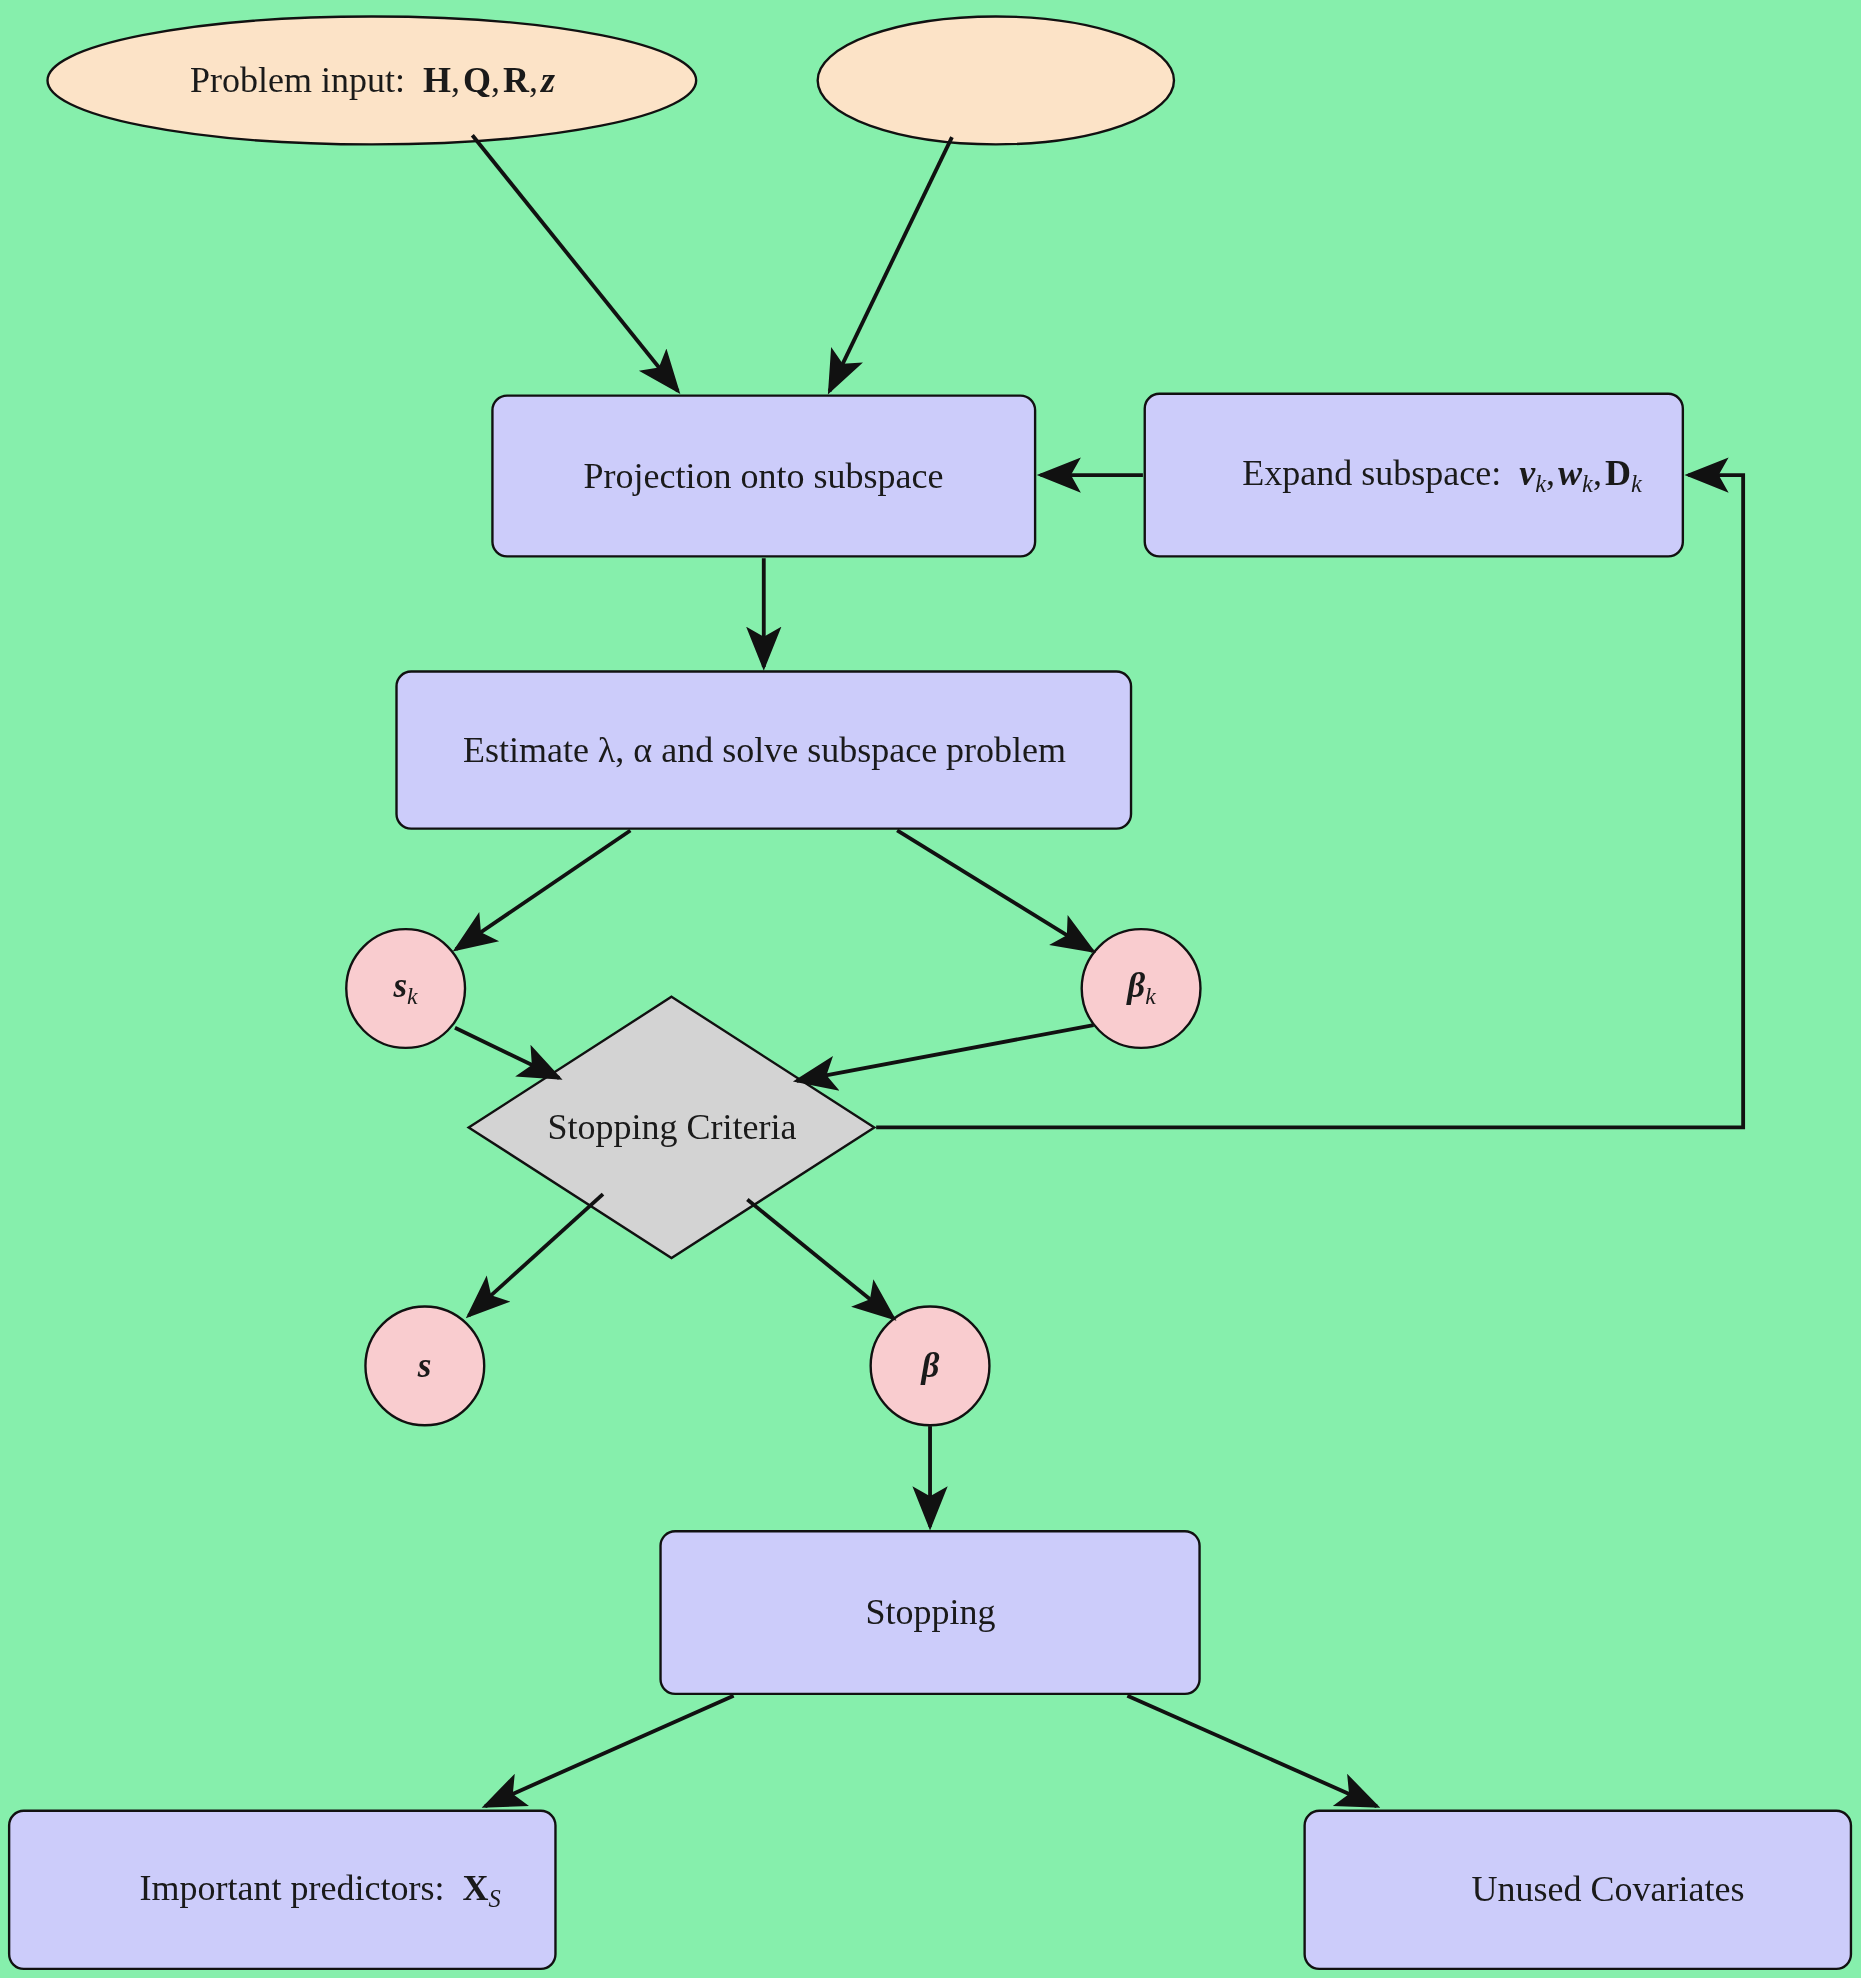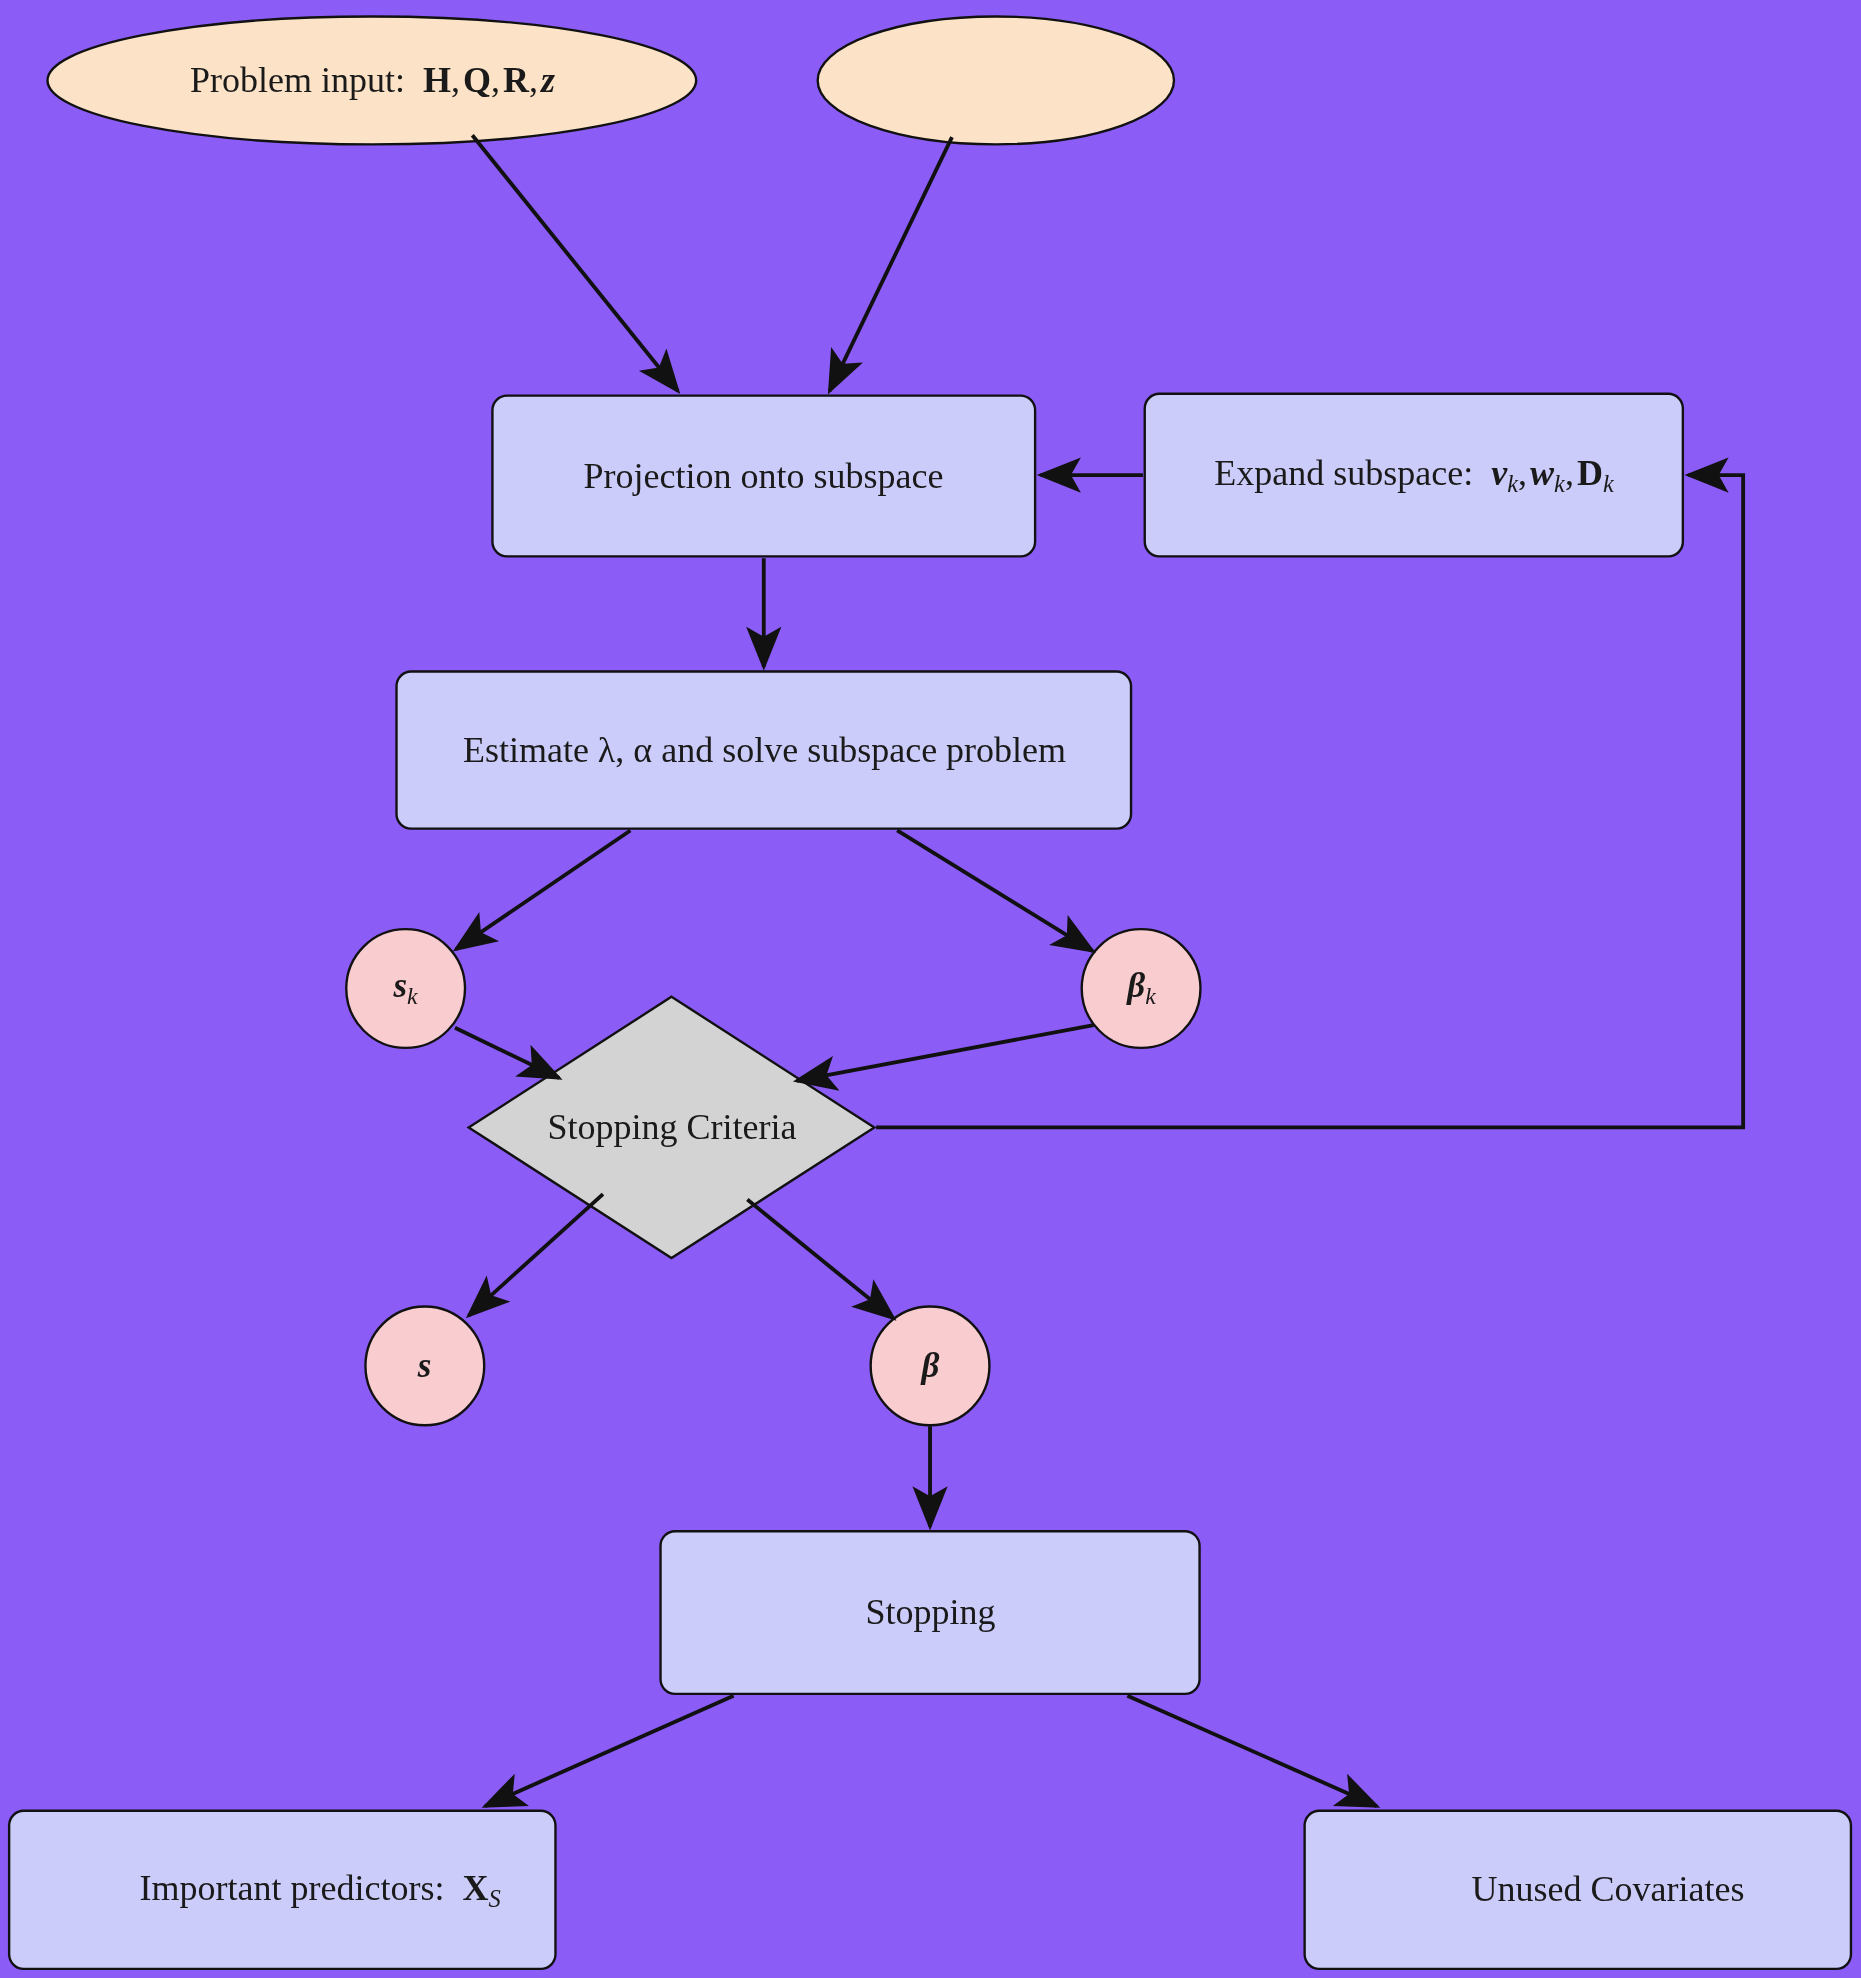--- a/index.html
+++ b/index.html
@@ -4,21 +4,21 @@
 <style>
   html, body {
     margin: 0;
     padding: 0;
     background: #ffffff;
   }
   #canvas {
     position: relative;
     width: 1861px;
     height: 1978px;
-    background: #8b5cf6;
+    background: #86efac;
     font-family: "Liberation Serif", "DejaVu Serif", serif;
     overflow: hidden;
   }
   #diagram-svg {
     position: absolute;
     left: 0;
     top: 0;
     width: 1861px;
     height: 1978px;
   }
@@ -95,21 +95,21 @@
       <span class="mup">Problem input:</span>
       &nbsp;<span class="mbu">H</span><span class="mup">,</span> <span class="mbu">Q</span><span class="mup">,</span> <span class="mbu">R</span><span class="mup">,</span> <span class="mbi">z</span>
     </span>
   </div>
 
 
   <div class="node-label lbl-process" style="left:492px; top:396px; width:543px; height:161px;text-align:center;">
     <span>Projection onto subspace</span>
   </div>
 
-  <div class="node-label lbl-process" style="left:1145px; top:394px; width:538px; height:163px;">
+  <div class="node-label lbl-process" style="left:1145px; top:394px; width:538px; height:163px;padding-left:28px;">
     <span>
       <span class="mup">Expand subspace:</span>
       &nbsp;<span class="mbi">v</span><sub class="mit">k</sub><span class="mup">,</span> <span class="mbi">w</span><sub class="mit">k</sub><span class="mup">,</span> <span class="mbu">D</span><sub class="mit">k</sub>
     </span>
   </div>
 
   <div class="node-label lbl-process" style="left:397px; top:672px; width:735px; height:157px;">
     <span>Estimate λ, α and solve subspace problem</span>
   </div>
 

